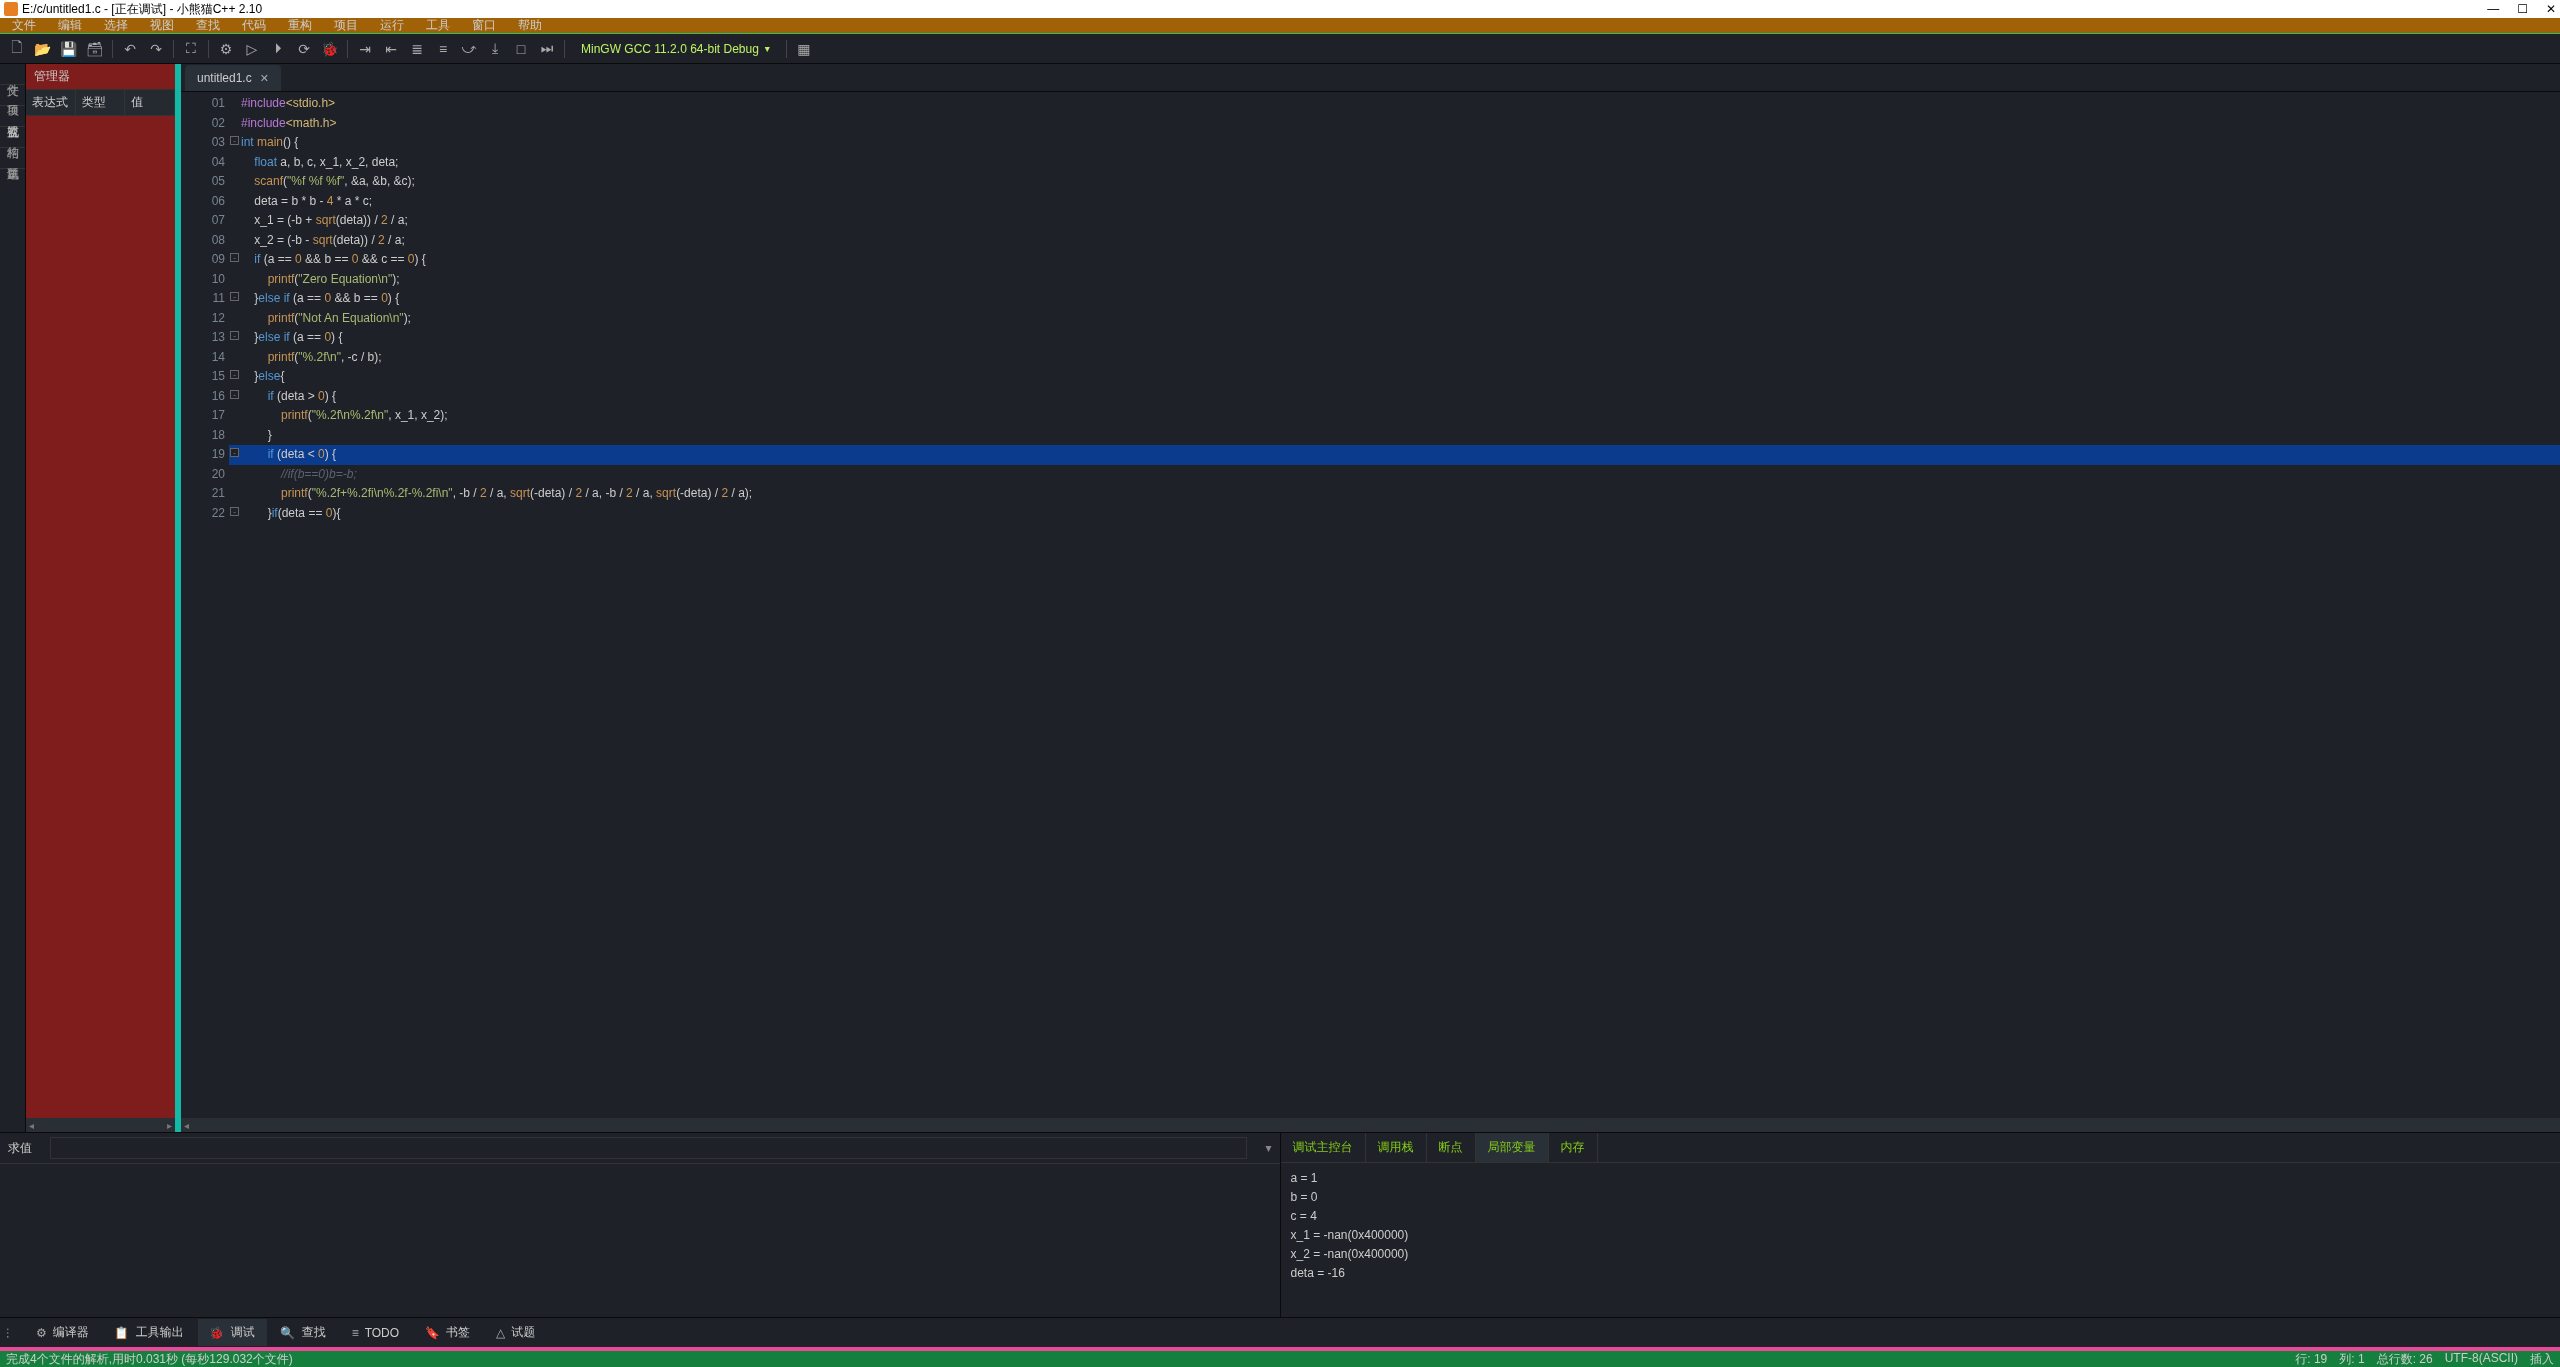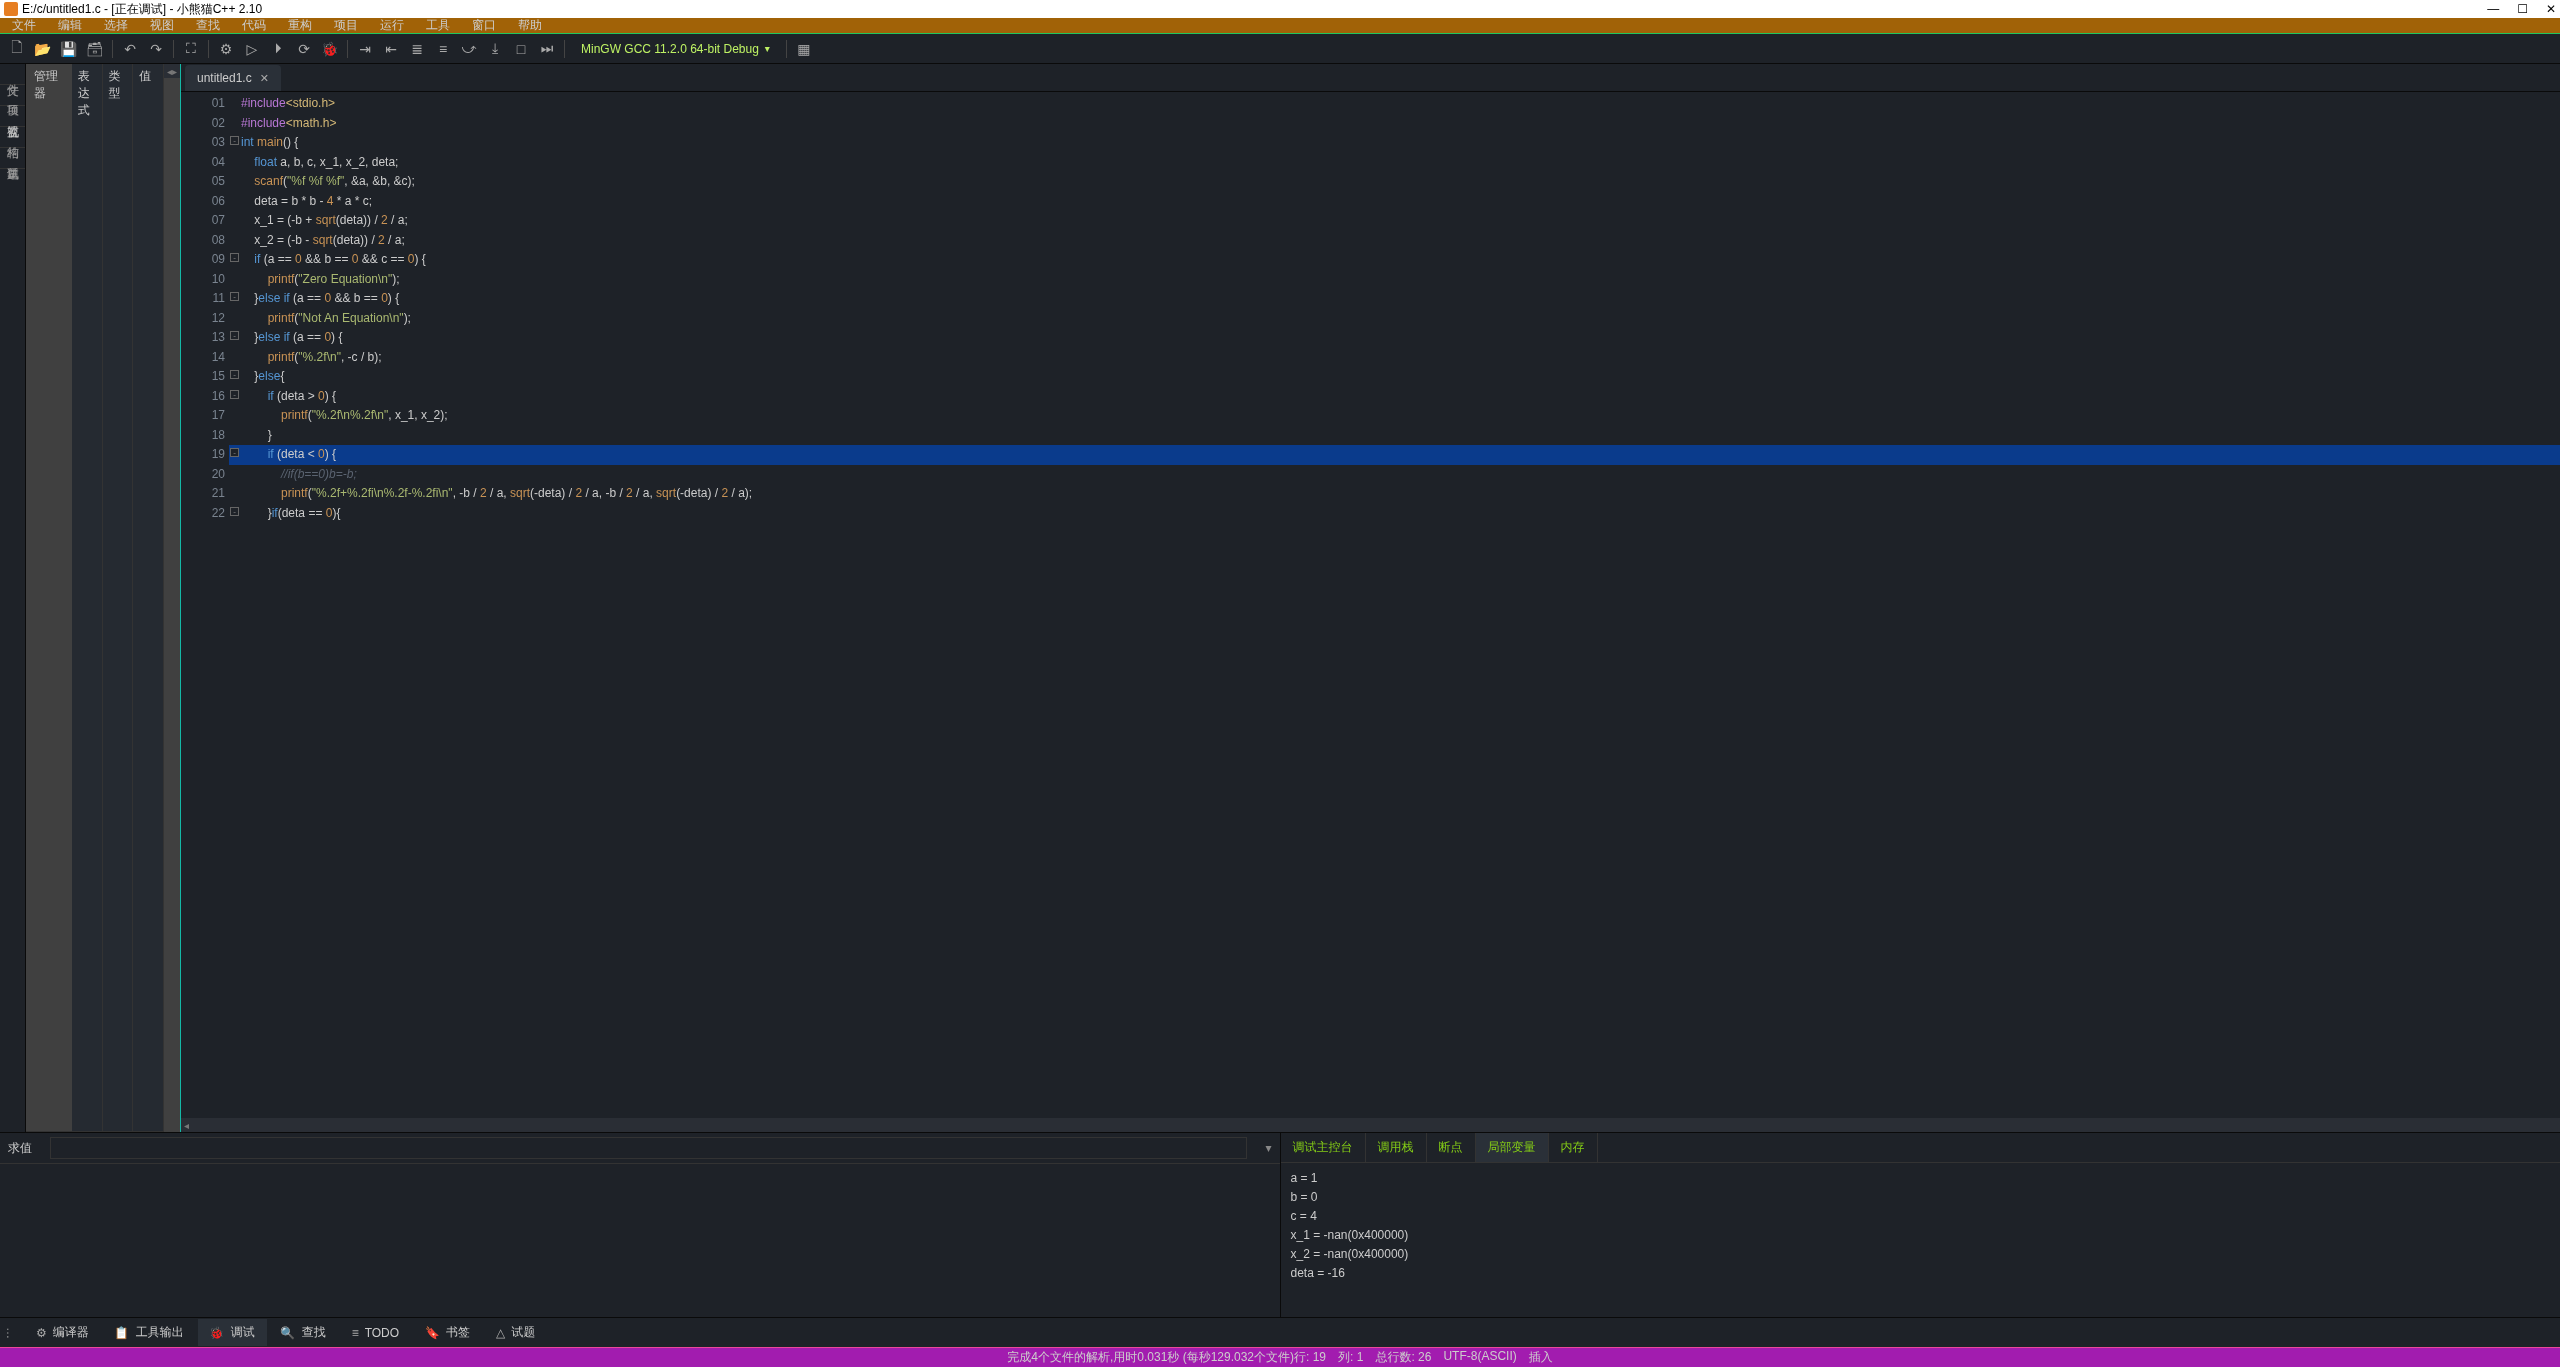--- a/index.html
+++ b/index.html
@@ -13,21 +13,21 @@
 .menubar span{cursor:pointer;padding:2px 4px}
 .toolbar{background:#1e2228;height:30px;display:flex;align-items:center;padding:0 8px;gap:8px;border-bottom:1px solid #0a0a0a}
 .ticon{width:18px;height:18px;display:inline-flex;align-items:center;justify-content:center;color:#aaa;cursor:pointer;font-size:14px}
 .tsep{width:1px;height:18px;background:#444}
 .compiler{color:#bef264;padding:0 8px;cursor:pointer;display:flex;align-items:center}
 .compiler::after{content:"▾";margin-left:6px;font-size:10px}
 .main{flex:1;display:flex;min-height:0}
 .leftside{width:26px;background:#1e2228;border-right:1px solid #0a0a0a;display:flex;flex-direction:column}
 .vtab{writing-mode:vertical-rl;padding:10px 4px;color:#999;cursor:pointer;text-align:center;border-bottom:1px solid #333}
 .vtab.act{color:#ccc}
-.manager-panel{width:155px;background:#404040;border-right:1px solid #14b8a6;display:flex;flex-direction:row}
+.manager-panel{width:155px;background:#7f1d1d;border-right:6px solid #14b8a6;display:flex;flex-direction:column}
 .mgr-title{padding:4px 8px;color:#ccc;border-bottom:1px solid #333}
 .mgr-head{display:flex;border-bottom:1px solid #333;background:#252a31}
 .mgr-head span{flex:1;padding:4px 6px;color:#ccc;border-right:1px solid #333;text-align:left}
 .mgr-body{flex:1}
 .mgr-scroll{height:14px;background:#2a2e35;display:flex;align-items:center;justify-content:space-between;padding:0 3px}
 .mgr-scroll span{color:#777;font-size:10px}
 .editor-area{flex:1;display:flex;flex-direction:column;min-width:0}
 .tabbar{height:28px;background:#1e2228;display:flex;align-items:flex-end;padding-left:4px;border-bottom:1px solid #0a0a0a}
 .tab{background:#2a3038;padding:6px 12px;color:#ccc;border-top-left-radius:4px;border-top-right-radius:4px;display:flex;align-items:center;gap:8px;cursor:pointer}
 .tab .x{color:#aaa;font-size:11px}
@@ -59,21 +59,21 @@
 .eval-drop{color:#888;cursor:pointer}
 .debug-panel{flex:1;display:flex;flex-direction:column;background:#1e2228}
 .dtabs{display:flex;background:#1e2228;border-bottom:1px solid #333}
 .dtab{padding:6px 12px;color:#84cc16;cursor:pointer;border-right:1px solid #333}
 .dtab.act{background:#2a3038}
 .dvars{flex:1;padding:6px 10px;font-family:Consolas,monospace;font-size:14px;color:#ccc;line-height:19px}
 .bottabs{height:30px;background:#1e2228;display:flex;align-items:center;padding:0 4px;gap:2px;border-top:1px solid #0a0a0a}
 .btab{padding:5px 12px;color:#ccc;cursor:pointer;display:flex;align-items:center;gap:6px}
 .btab.act{background:#2a3038}
 .btab .ic{font-size:12px;color:#aaa}
-.status{height:20px;background:#a21caf;border-top:1px solid #ec4899;display:flex;align-items:center;justify-content:center;padding:0 6px;color:#ccc}
+.status{height:20px;background:#15803d;border-top:4px solid #ec4899;display:flex;align-items:center;justify-content:space-between;padding:0 6px;color:#ccc}
 .status-r{display:flex;gap:12px}
 </style>
 </head>
 <body>
 
 <div class="titlebar">
   <div class="titlebar-left">
     <span class="titlebar-icon"></span>
     <span>E:/c/untitled1.c - [正在调试] - 小熊猫C++ 2.10</span>
   </div>

